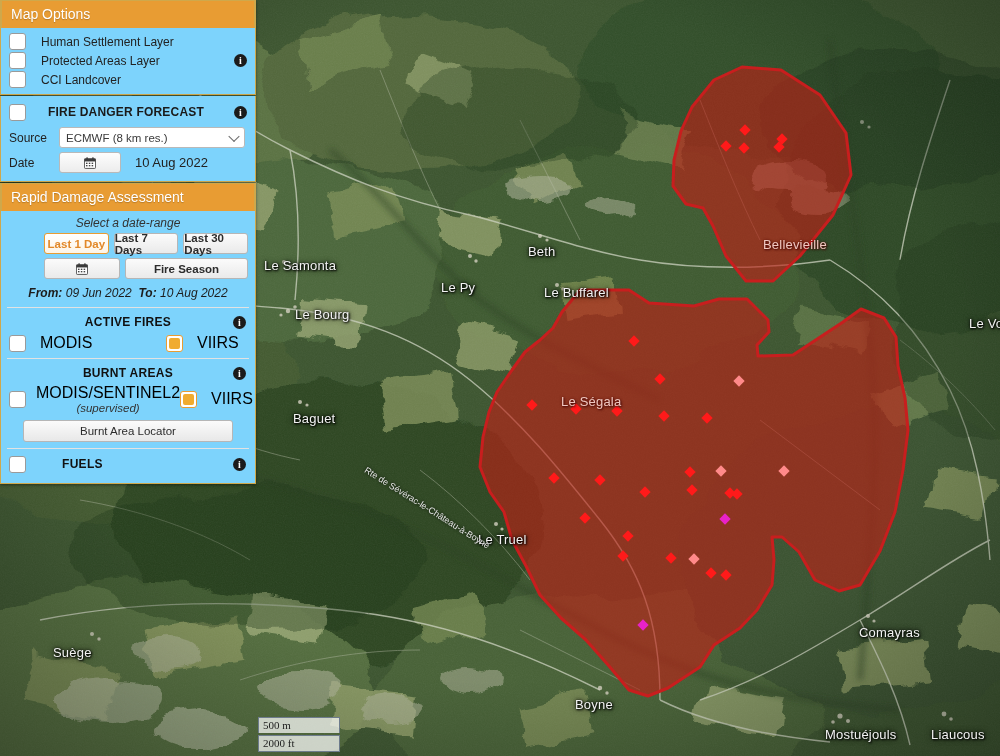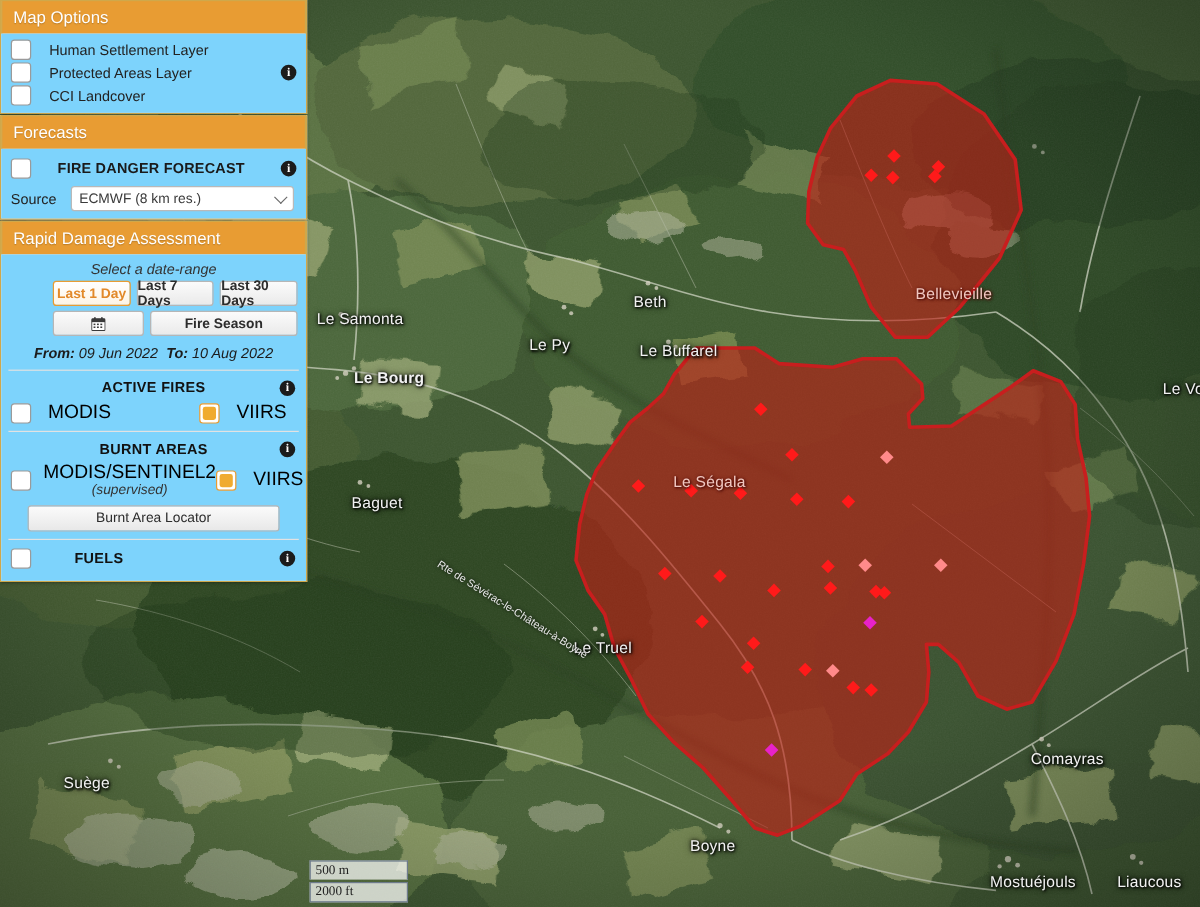--- a/index.html
+++ b/index.html
@@ -321,24 +321,24 @@
       <div class="hotspot" style="left: 694px; top: 559px; background: rgb(255, 138, 138);"></div>
       <div class="hotspot" style="left: 711px; top: 573px; background: rgb(255, 26, 26);"></div>
       <div class="hotspot" style="left: 726px; top: 575px; background: rgb(255, 26, 26);"></div>
       <div class="hotspot" style="left: 643px; top: 625px; background: rgb(232, 34, 200);"></div>
     </div>
 
   <div id="labels">
       <div class="maplabel" style="left: 264px; top: 258px;">Le Samonta</div>
       <div class="maplabel" style="left: 528px; top: 244px;">Beth</div>
       <div class="maplabel" style="left: 441px; top: 280px;">Le Py</div>
-      <div class="maplabel" style="left: 533px; top: 285px;">Le Buffarel</div>
+      <div class="maplabel" style="left: 544px; top: 285px;">Le Buffarel</div>
       <div class="maplabel" style="left: 969px; top: 316px;">Le Vo</div>
       <div class="maplabel" style="left: 293px; top: 411px;">Baguet</div>
-      <div class="maplabel" style="left: 295px; top: 307px; font-weight: bold;">Le Bourg</div>
+      <div class="maplabel" style="left: 295px; top: 307px;">Le Bourg</div>
       <div class="maplabel" style="left: 478px; top: 532px;">Le Truel</div>
       <div class="maplabel" style="left: 53px; top: 645px;">Suège</div>
       <div class="maplabel" style="left: 575px; top: 697px;">Boyne</div>
       <div class="maplabel" style="left: 859px; top: 625px;">Comayras</div>
       <div class="maplabel" style="left: 825px; top: 727px;">Mostuéjouls</div>
       <div class="maplabel" style="left: 931px; top: 727px;">Liaucous</div>
       <div class="maplabel inside" style="left: 763px; top: 237px;">Bellevieille</div>
       <div class="maplabel inside" style="left: 561px; top: 394px;">Le Ségala</div>
     </div>
 
@@ -366,38 +366,57 @@
         <span class="info">i</span>
       </div>
       <div class="mo-row">
         <span class="chk"></span>
         <span class="mo-lbl">CCI Landcover</span>
       </div>
     </div>
   </div>
 
   <div class="panel">
-    <div class="panel-head">Forecasts</div>
     <div class="panel-body">
       <div class="row" style="padding-top:4px;padding-bottom:3px;">
         <span class="chk"></span>
         <span class="fd-title">FIRE DANGER FORECAST</span>
         <span class="spacer"></span>
         <span class="info">i</span>
       </div>
 
       <div class="frm-row">
         <span class="flabel">Source</span>
         <span class="sel">
           <span>ECMWF (8 km res.)</span>
           <span class="caret"></span>
         </span>
       </div>
 
 
+      <div class="frm-row" style="padding-bottom:4px;">
+        <span class="flabel">Date</span>
+        <span class="datebtn">
+          <svg width="12" height="12" viewBox="0 0 14 14">
+            <rect x="0.5" y="2" width="13" height="11.3" rx="1" fill="#fff" stroke="#3a3a3a"></rect>
+            <rect x="0.5" y="2" width="13" height="3.2" fill="#3a3a3a"></rect>
+            <rect x="2.8" y="0.4" width="1.6" height="2.6" fill="#3a3a3a"></rect>
+            <rect x="9.6" y="0.4" width="1.6" height="2.6" fill="#3a3a3a"></rect>
+            <g fill="#3a3a3a">
+              <rect x="2.3" y="6.6" width="1.8" height="1.5"></rect>
+                <rect x="5.6" y="6.6" width="1.8" height="1.5"></rect>
+              <rect x="8.9" y="6.6" width="1.8" height="1.5"></rect>
+                <rect x="2.3" y="9.4" width="1.8" height="1.5"></rect>
+              <rect x="5.6" y="9.4" width="1.8" height="1.5"></rect>
+                <rect x="8.9" y="9.4" width="1.8" height="1.5"></rect>
+            </g>
+          </svg>
+        </span>
+        <span class="datetext">10 Aug 2022</span>
+      </div>
     </div>
   </div>
 
   <div class="panel">
     <div class="panel-head">Rapid Damage Assessment</div>
     <div class="panel-body" style="padding-bottom:6px;">
 
       <div class="hint">Select a date-range</div>
 
       <div class="btnrow">

